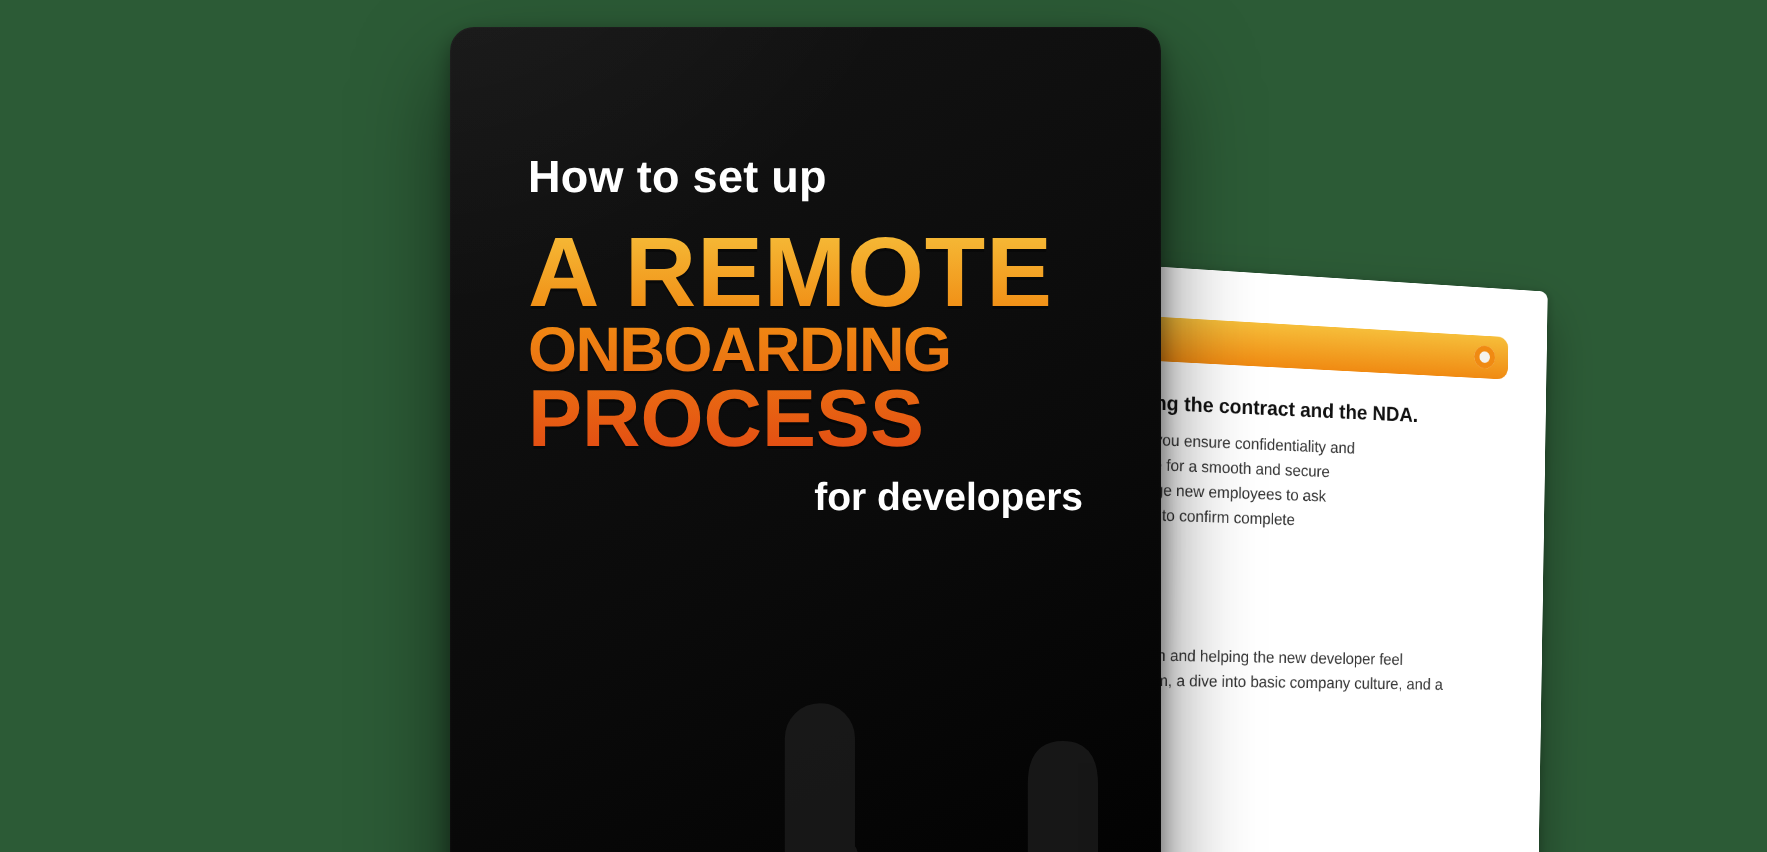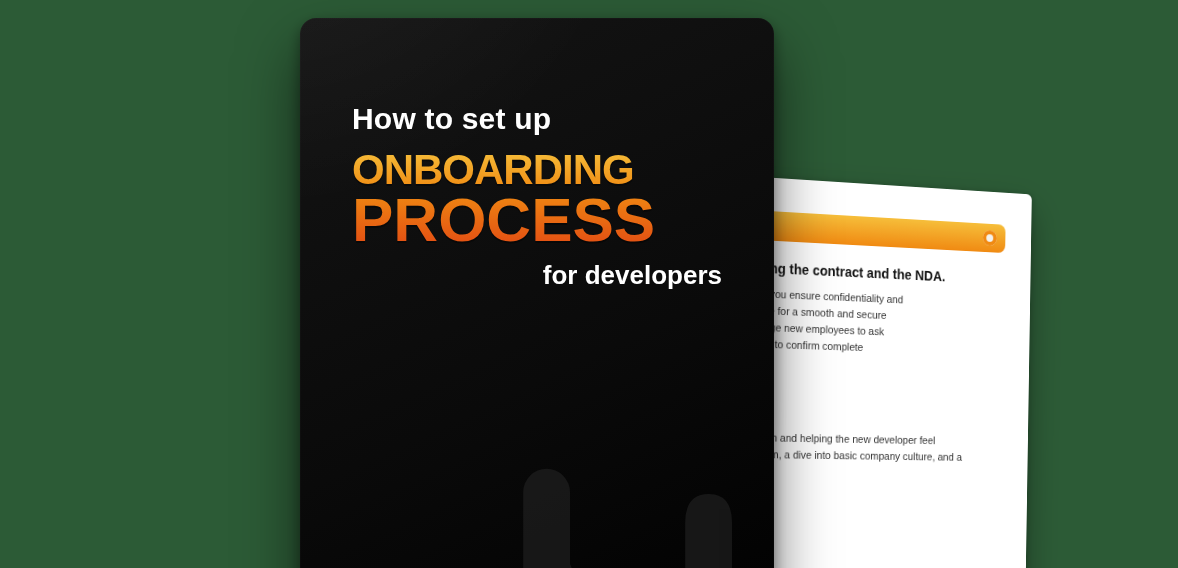--- a/index.html
+++ b/index.html
@@ -122,21 +122,21 @@
     letter-spacing:.5px;
     text-transform: uppercase;
     background: linear-gradient(180deg,#f6be3a 0%, #f08a12 40%, #e24a13 100%);
     -webkit-background-clip: text;
     background-clip: text;
     color: transparent;
     filter: drop-shadow(0 2px 0 rgba(0,0,0,.35));
   }
   .cover .headline .w { display:block; }
   .cover .headline .w2 { font-size: 42px; letter-spacing: -1px;}
-  .cover .headline .w3 { font-size: 62px; letter-spacing: 0px;}
+  .cover .headline .w3 { font-size: 54px; letter-spacing: 0px;}
   .cover .sub {
     margin-top: 10px;
     text-align: right;
     font-size: 26px;
     font-weight: 800;
     color:#fff;
     padding-right: 6px;
   }
 
   
@@ -179,20 +179,21 @@
     <svg class="rock-hand" viewBox="0 0 200 200">
       <g fill="#1b1b1b">
         <path d="M58 196 v-78 q0-14 12-14 t12 14 v34 h6 v-20 q0-12 11-12 t11 12 v20 h6 v-20 q0-12 11-12 t11 12 v20 h6 v-66 q0-16 13-16 t13 16 v118 q0 8-6 14 l-20 20 H78 q-10 0-16-10 z"></path>
         <rect x="54" y="56" width="26" height="72" rx="13"></rect>
       </g>
     </svg>
 
     <div class="intro">How to set up</div>
 
     <div class="headline">
+      <span class="w">A REMOTE</span>
       <span class="w w2">ONBOARDING</span>
       <span class="w w3">PROCESS</span>
     </div>
 
     <div class="sub">for developers</div>
   </div>
 
   <div class="fade-bottom"></div>
 </div>
 

